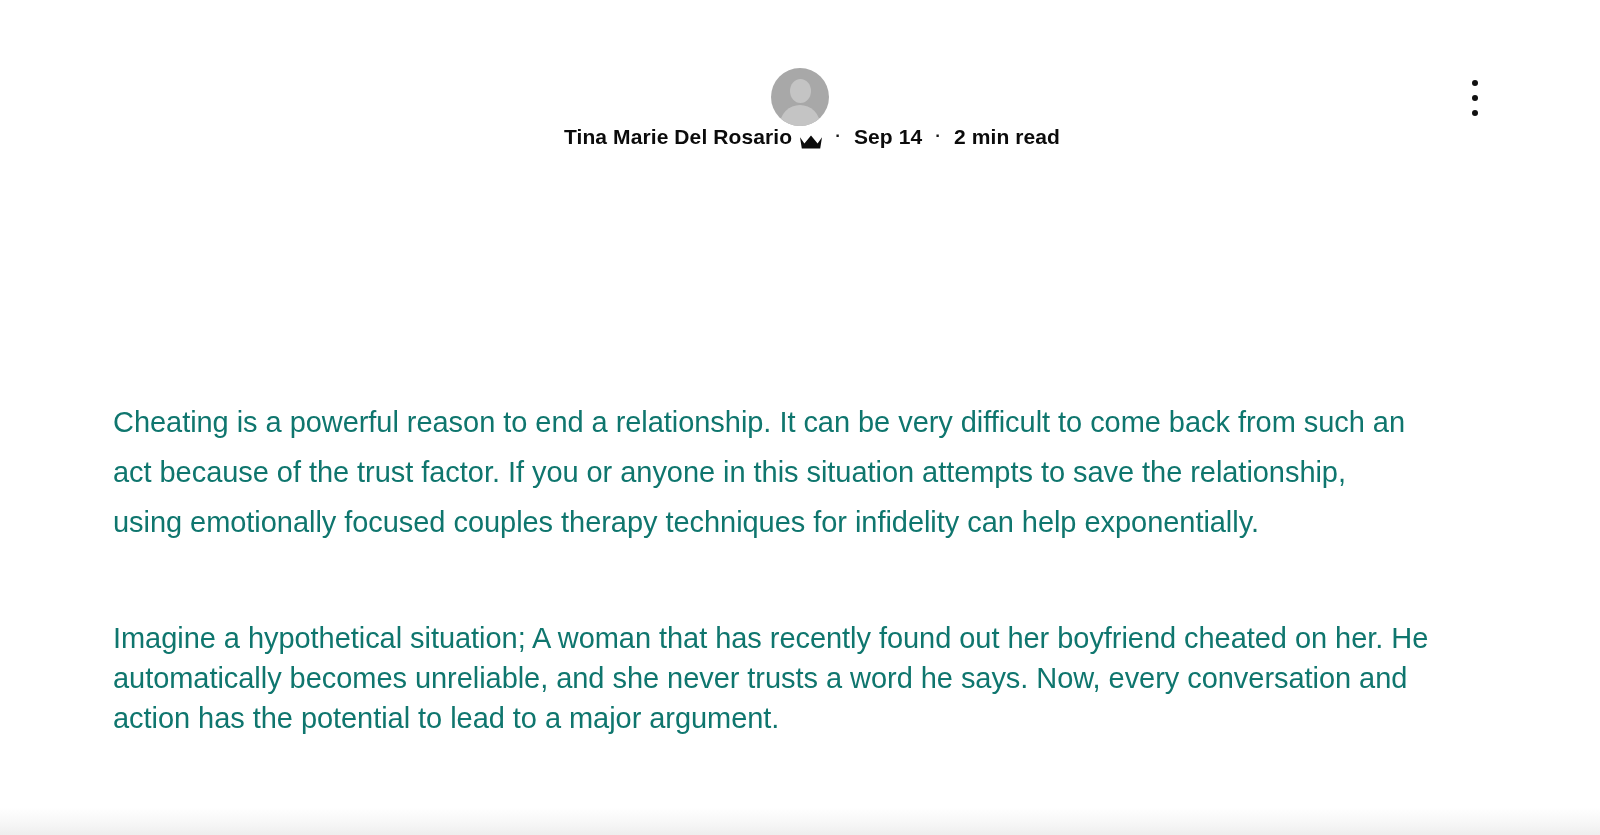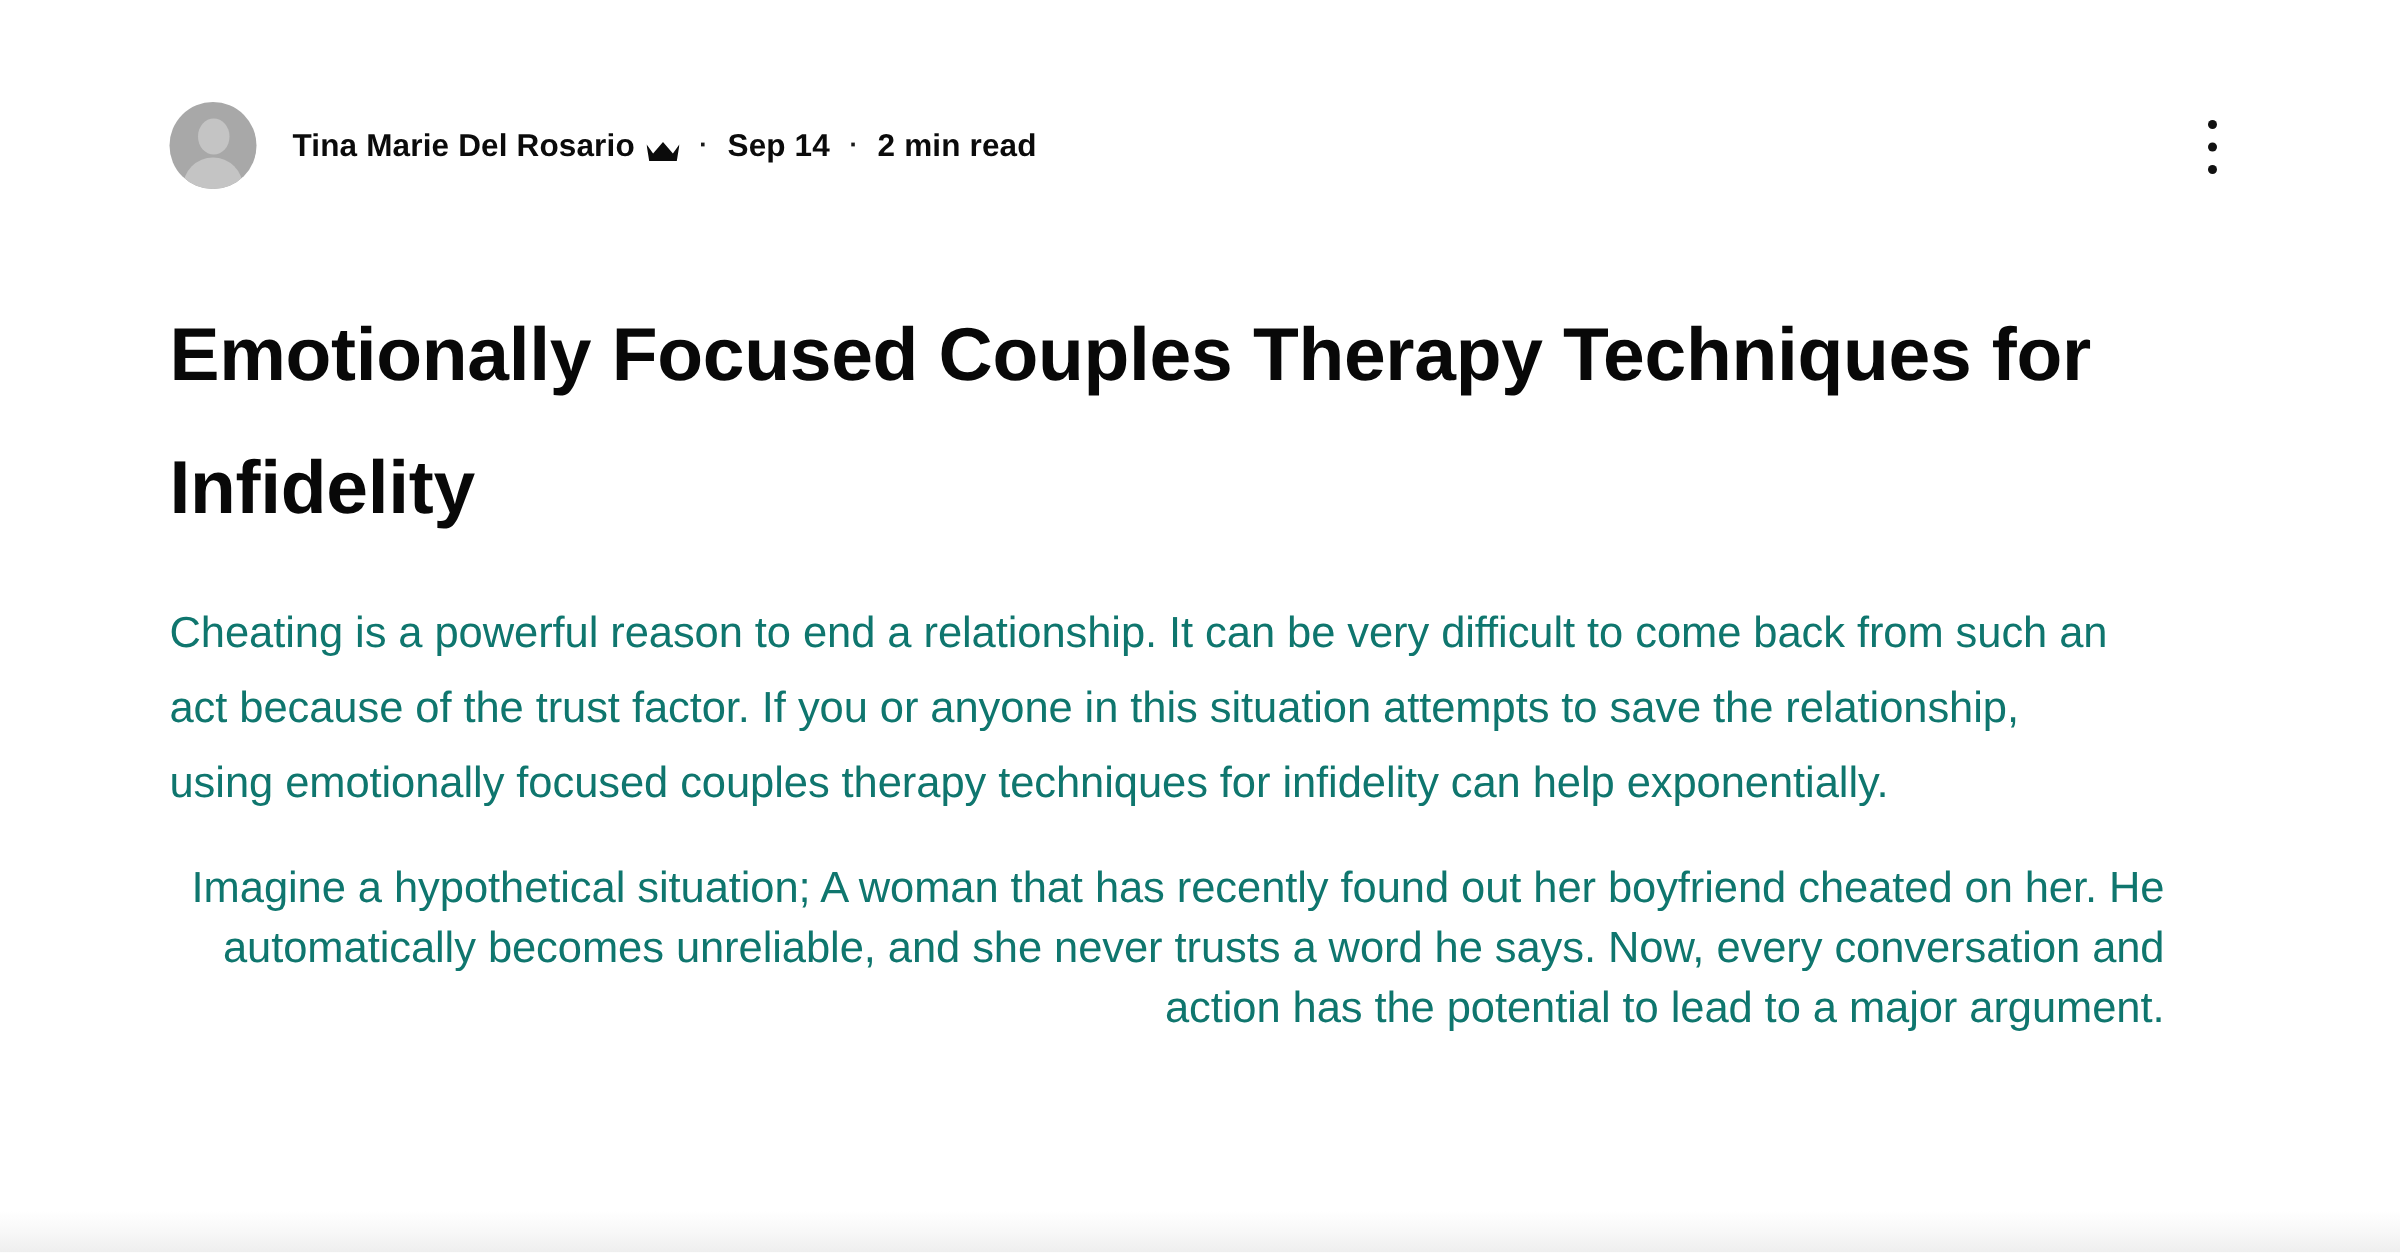--- a/index.html
+++ b/index.html
@@ -22,20 +22,21 @@
 
   
   .byline {
     position: absolute;
     left: 113px;
     top: 68px;
     width: 1374px;
     height: 58px;
     display: flex;
     align-items: center;
+    flex-direction: column;
   }
 
   .avatar {
     width: 58px;
     height: 58px;
     border-radius: 50%;
     background: #a8a8a8;
     flex: 0 0 auto;
     position: relative;
     overflow: hidden;
@@ -145,24 +146,23 @@
     font-size: 29px;
     line-height: 1.72;
     letter-spacing: -0.05px;
     color: #0f766e;
     font-weight: 500;
   }
 
   .para.p1 { width: 1300px; }
 
   .para.p2 {
-    margin-top: 24px;
+    margin-top: 70px;
     width: 1330px;
     line-height: 1.38;
-    text-align: right;
   }
 
   
   .page-fold {
     position: absolute;
     left: 0;
     right: 0;
     bottom: 0;
     height: 28px;
     background: linear-gradient(to bottom, rgba(255,255,255,1) 0%, rgba(247,247,247,1) 55%, rgba(238,238,238,1) 100%);
@@ -195,21 +195,20 @@
       <span class="meta-read">2 min read</span>
     </div>
   </div>
 
   <div class="kebab-menu">
     <span></span>
     <span></span>
     <span></span>
   </div>
 
-  <h1 class="article-title">Emotionally Focused Couples Therapy Techniques for Infidelity</h1>
 
   <div class="article-body">
     <p class="para p1">Cheating is a powerful reason to end a relationship. It can be very difficult to come back from such an act because of the trust factor. If you or anyone in this situation attempts to save the relationship, using emotionally focused couples therapy techniques for infidelity can help exponentially.</p>
     <p class="para p2">Imagine a hypothetical situation; A woman that has recently found out her boyfriend cheated on her. He automatically becomes unreliable, and she never trusts a word he says. Now, every conversation and action has the potential to lead to a major argument.</p>
   </div>
 
   <div class="page-fold"></div>
 
 </div>
 

